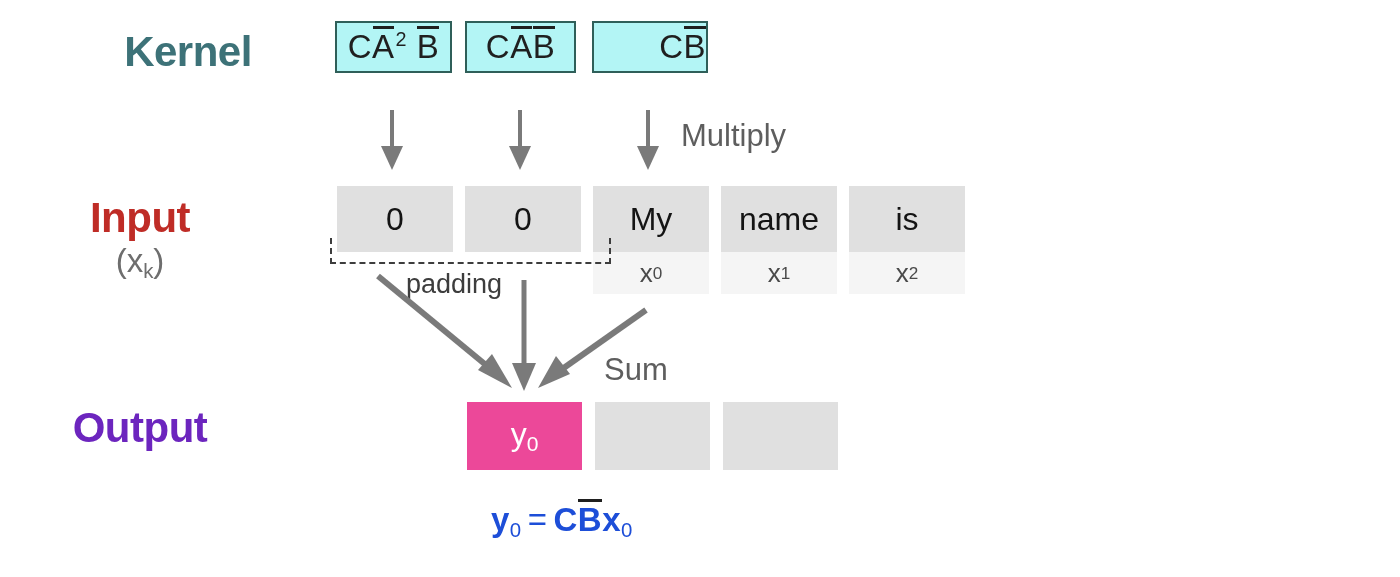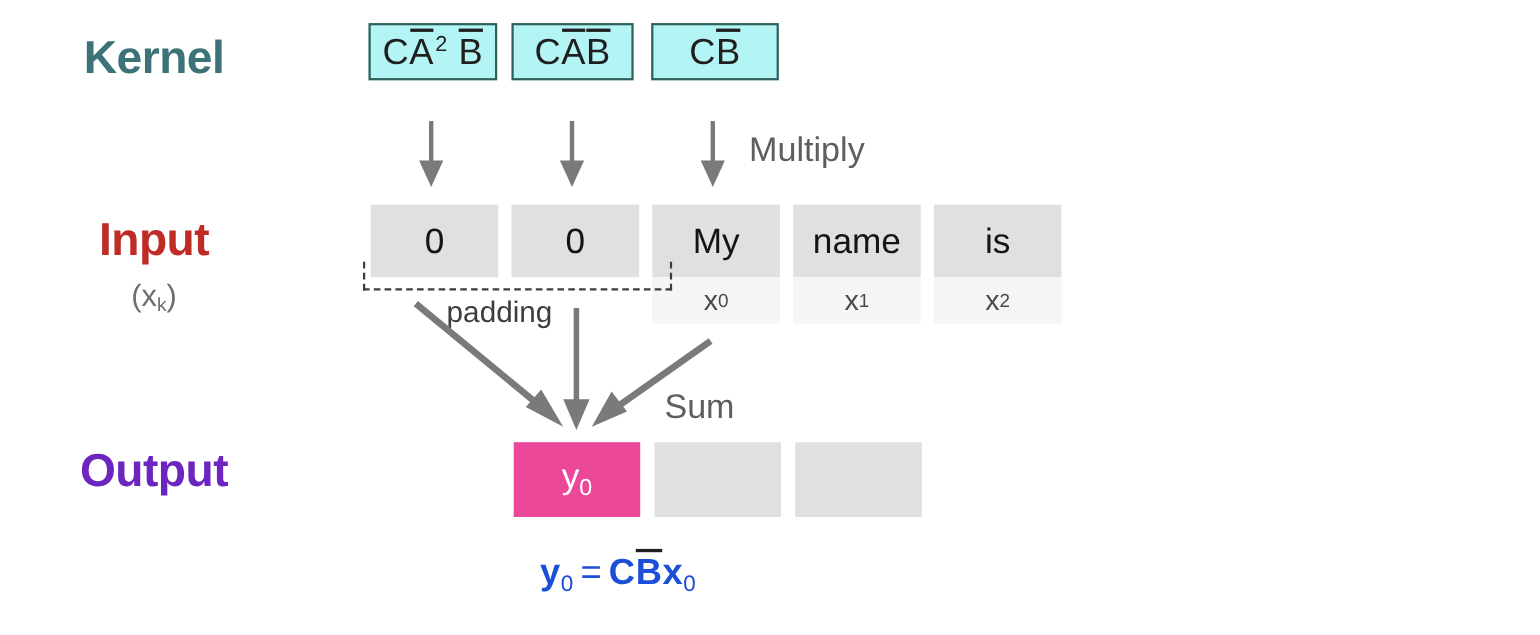--- a/index.html
+++ b/index.html
@@ -25,30 +25,30 @@
   }
   .row-label .main {
     font-weight: bold;
     font-size: 42px;
     line-height: 1.05;
     letter-spacing: -0.5px;
     display: block;
   }
   .row-label .sub {
     display: block;
-    font-size: 28px;
+    font-size: 33px;
     color: #6e6e6e;
     line-height: 1.1;
-    margin-top: 14px;
+    margin-top: 3px;
   }
   .row-label .sub sub {
     font-size: 0.62em;
     vertical-align: -0.28em;
   }
-  #label-kernel { top: 30px; }
+  #label-kernel { top: 30px; padding-left: 48px; }
   #label-kernel .main { color: #3d7278; }
   #label-input { top: 196px; }
   #label-input .main { color: #bf2c26; }
   #label-output { top: 406px; }
   #label-output .main { color: #6c25be; }
 
   
   .kernel-box {
     position: absolute;
     top: 21px;
@@ -76,21 +76,21 @@
     height: 2.6px;
     background: #1f1f1f;
   }
   .kernel-box sup {
     font-size: 0.6em;
     vertical-align: 0.62em;
     margin-left: 1px;
   }
   #kernel-0 { left: 335px; width: 117px; }
   #kernel-1 { left: 465px; width: 111px; }
-  #kernel-2 { left: 592px; width: 116px; }
+  #kernel-2 { left: 592px; width: 116px; justify-content: flex-end; }
 
   
   .mul-arrow {
     position: absolute;
     top: 110px;
     width: 26px;
     height: 62px;
   }
   #mul-arrow-0 { left: 379px; }
   #mul-arrow-1 { left: 507px; }

